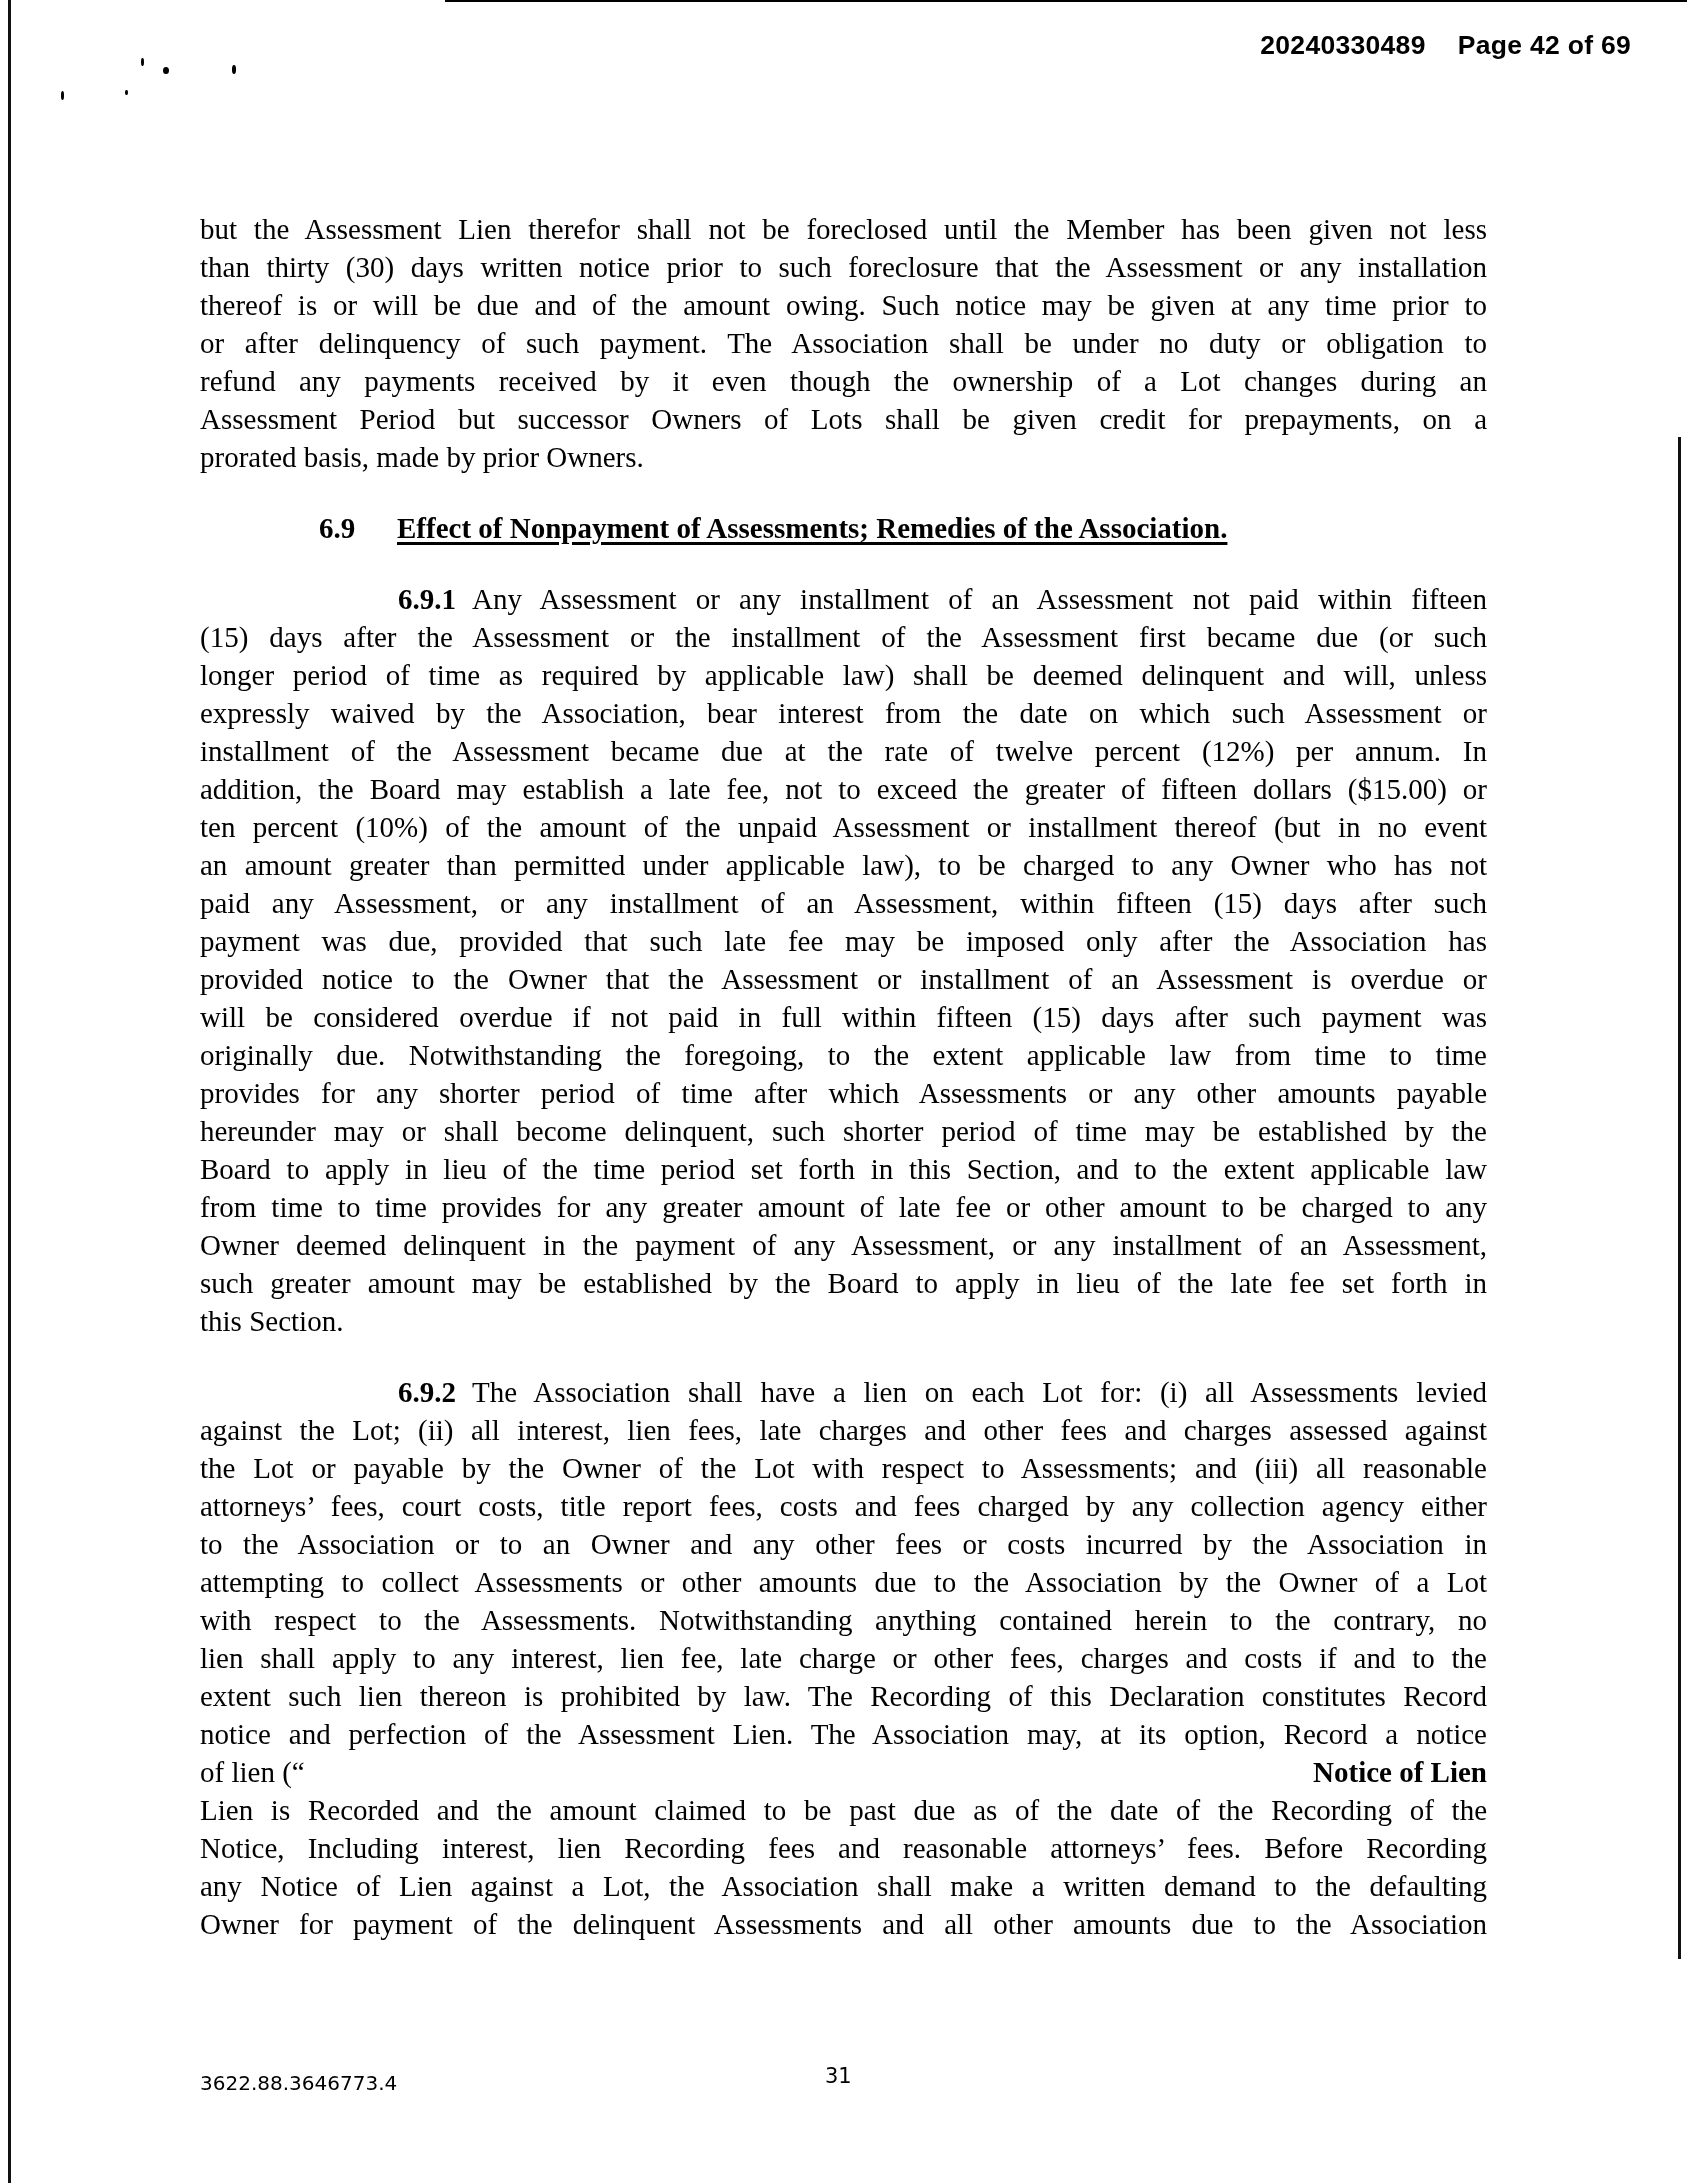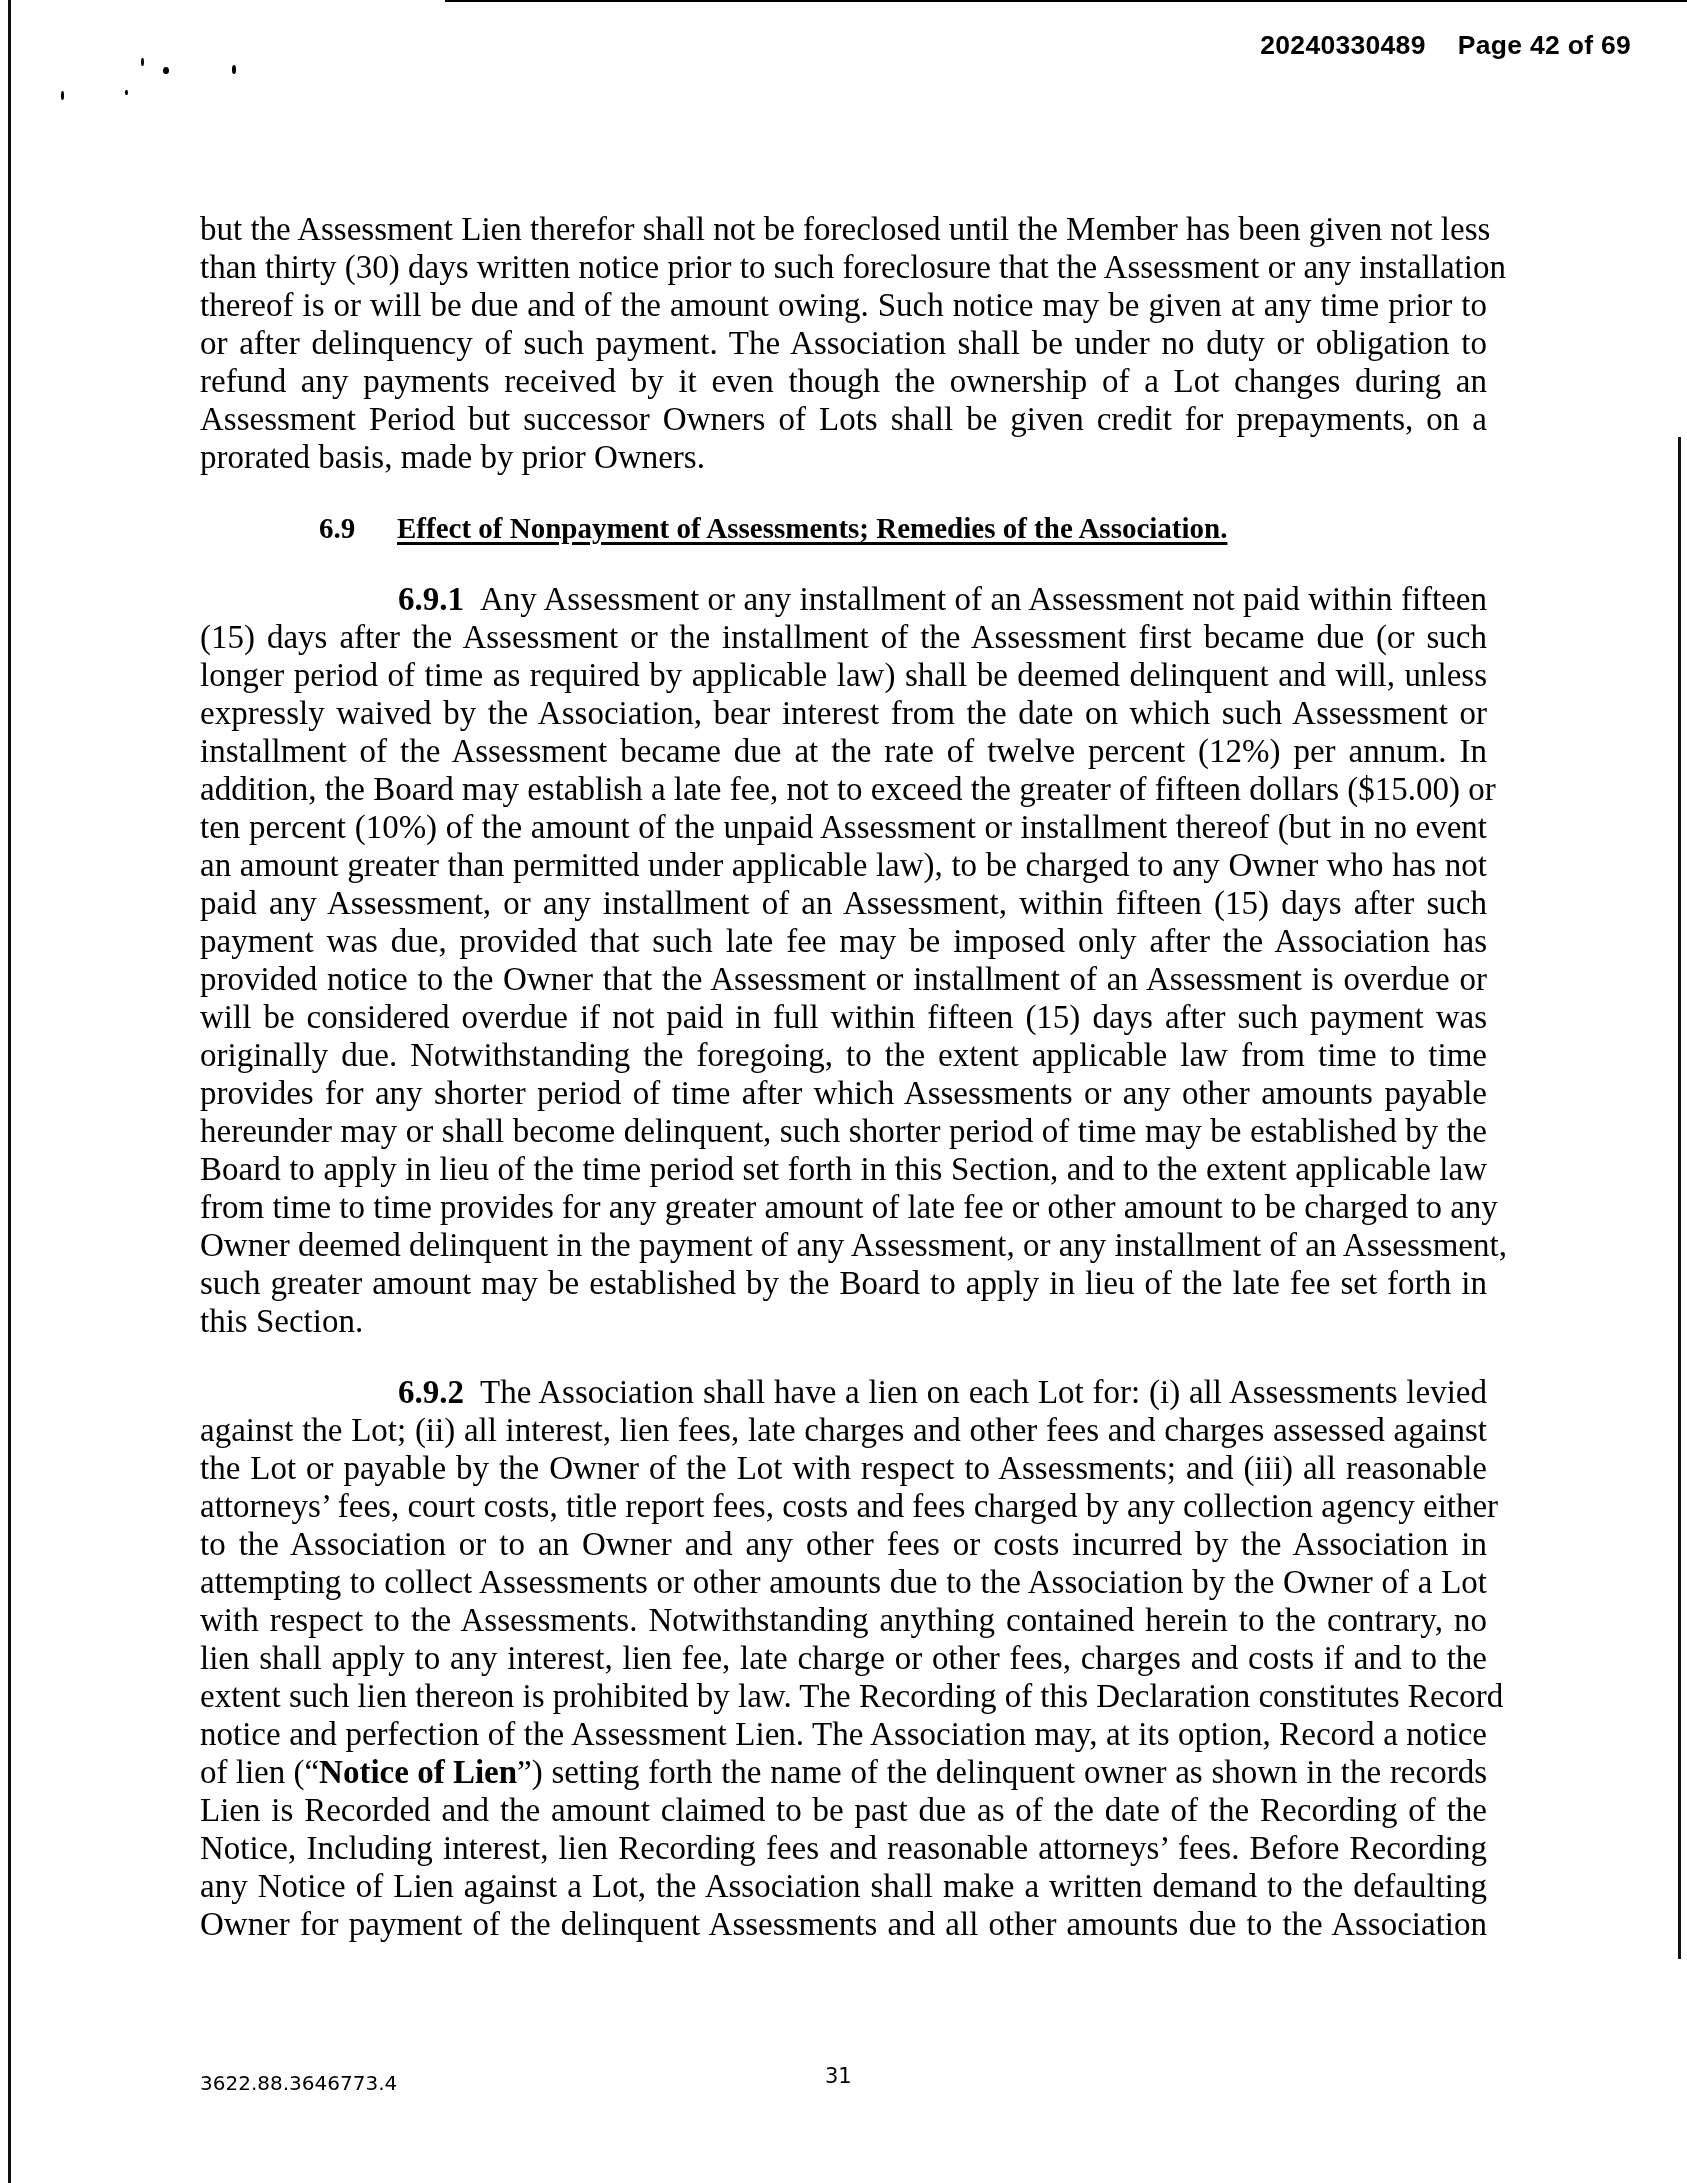--- a/index.html
+++ b/index.html
@@ -3,21 +3,21 @@
 <meta charset="utf-8">
 <style>
   html, body { margin: 0; padding: 0; background: #ffffff; }
   body { width: 1687px; height: 2183px; position: relative; overflow: hidden; font-family: "Liberation Serif", serif; color: #000; }
   .page { position: absolute; left: 8px; top: 0; width: 1687px; height: 2183px; background: #fff; }
   .header-stamp { position: absolute; top: 30px; right: 64px; font-family: "Liberation Sans", sans-serif; font-weight: bold; font-size: 26.5px; letter-spacing: 0.3px; display: flex; gap: 32px; }
   .scan-top-line { position: absolute; top: 0; left: 437px; width: 1250px; height: 2px; background: #000; }
   .scan-left-edge { position: absolute; left: 0; top: 0; width: 2.6px; height: 2183px; background: #111; }
   .scan-right-edge { position: absolute; left: 1670px; top: 437px; width: 2.6px; height: 1522px; background: #111; }
   .speck { position: absolute; background: #000; border-radius: 50%; }
-  .line { height: 38px; line-height: 38px; font-size: 33px; text-align: justify; text-align-last: justify; white-space: nowrap; overflow: visible; }
+  .line { height: 38px; line-height: 38px; font-size: 29px; text-align: justify; text-align-last: justify; white-space: nowrap; overflow: visible; }
   .line.last { text-align-last: left; }
   .line span.j { display: block; width: 100%; text-align: justify; text-align-last: justify; }
   .line.last span.j { text-align-last: left; }
   .block { position: absolute; left: 192px; width: 1287px; }
   .heading { position: absolute; top: 509px; left: 0; width: 100%; font-size: 29px; font-weight: bold; line-height: 38px; }
   .heading .num { position: absolute; left: 311px; }
   .heading .title { position: absolute; left: 389px; text-decoration: underline; text-decoration-thickness: 2.6px; text-underline-offset: 4px; }
   .sub-num { font-weight: bold; }
   .bold { font-weight: bold; }
   .footer-id { position: absolute; top: 2071px; left: 192px; font-family: "DejaVu Sans", sans-serif; font-size: 20px; }
@@ -169,23 +169,20 @@
       </div>
     <div class="line">
         <span class="j">extent such lien thereon is prohibited by law.  The Recording of this Declaration constitutes Record</span>
       </div>
     <div class="line">
         <span class="j">notice and perfection of the Assessment Lien.  The Association may, at its option, Record a notice</span>
       </div>
     <div class="line" style="display:flex;justify-content:space-between;">
       <span style="white-space:pre;">of lien (“</span>
         <span class="bold">Notice of Lien</span>
-        <span style="flex:1;">
-          <span class="j">”) setting forth the name of the delinquent owner as shown in the records</span>
-        </span>
     </div>
     <div class="line">
         <span class="j">Lien is Recorded and the amount claimed to be past due as of the date of the Recording of the</span>
       </div>
     <div class="line">
         <span class="j">Notice, Including interest, lien Recording fees and reasonable attorneys’ fees.  Before Recording</span>
       </div>
     <div class="line">
         <span class="j">any Notice of Lien against a Lot, the Association shall make a written demand to the defaulting</span>
       </div>

